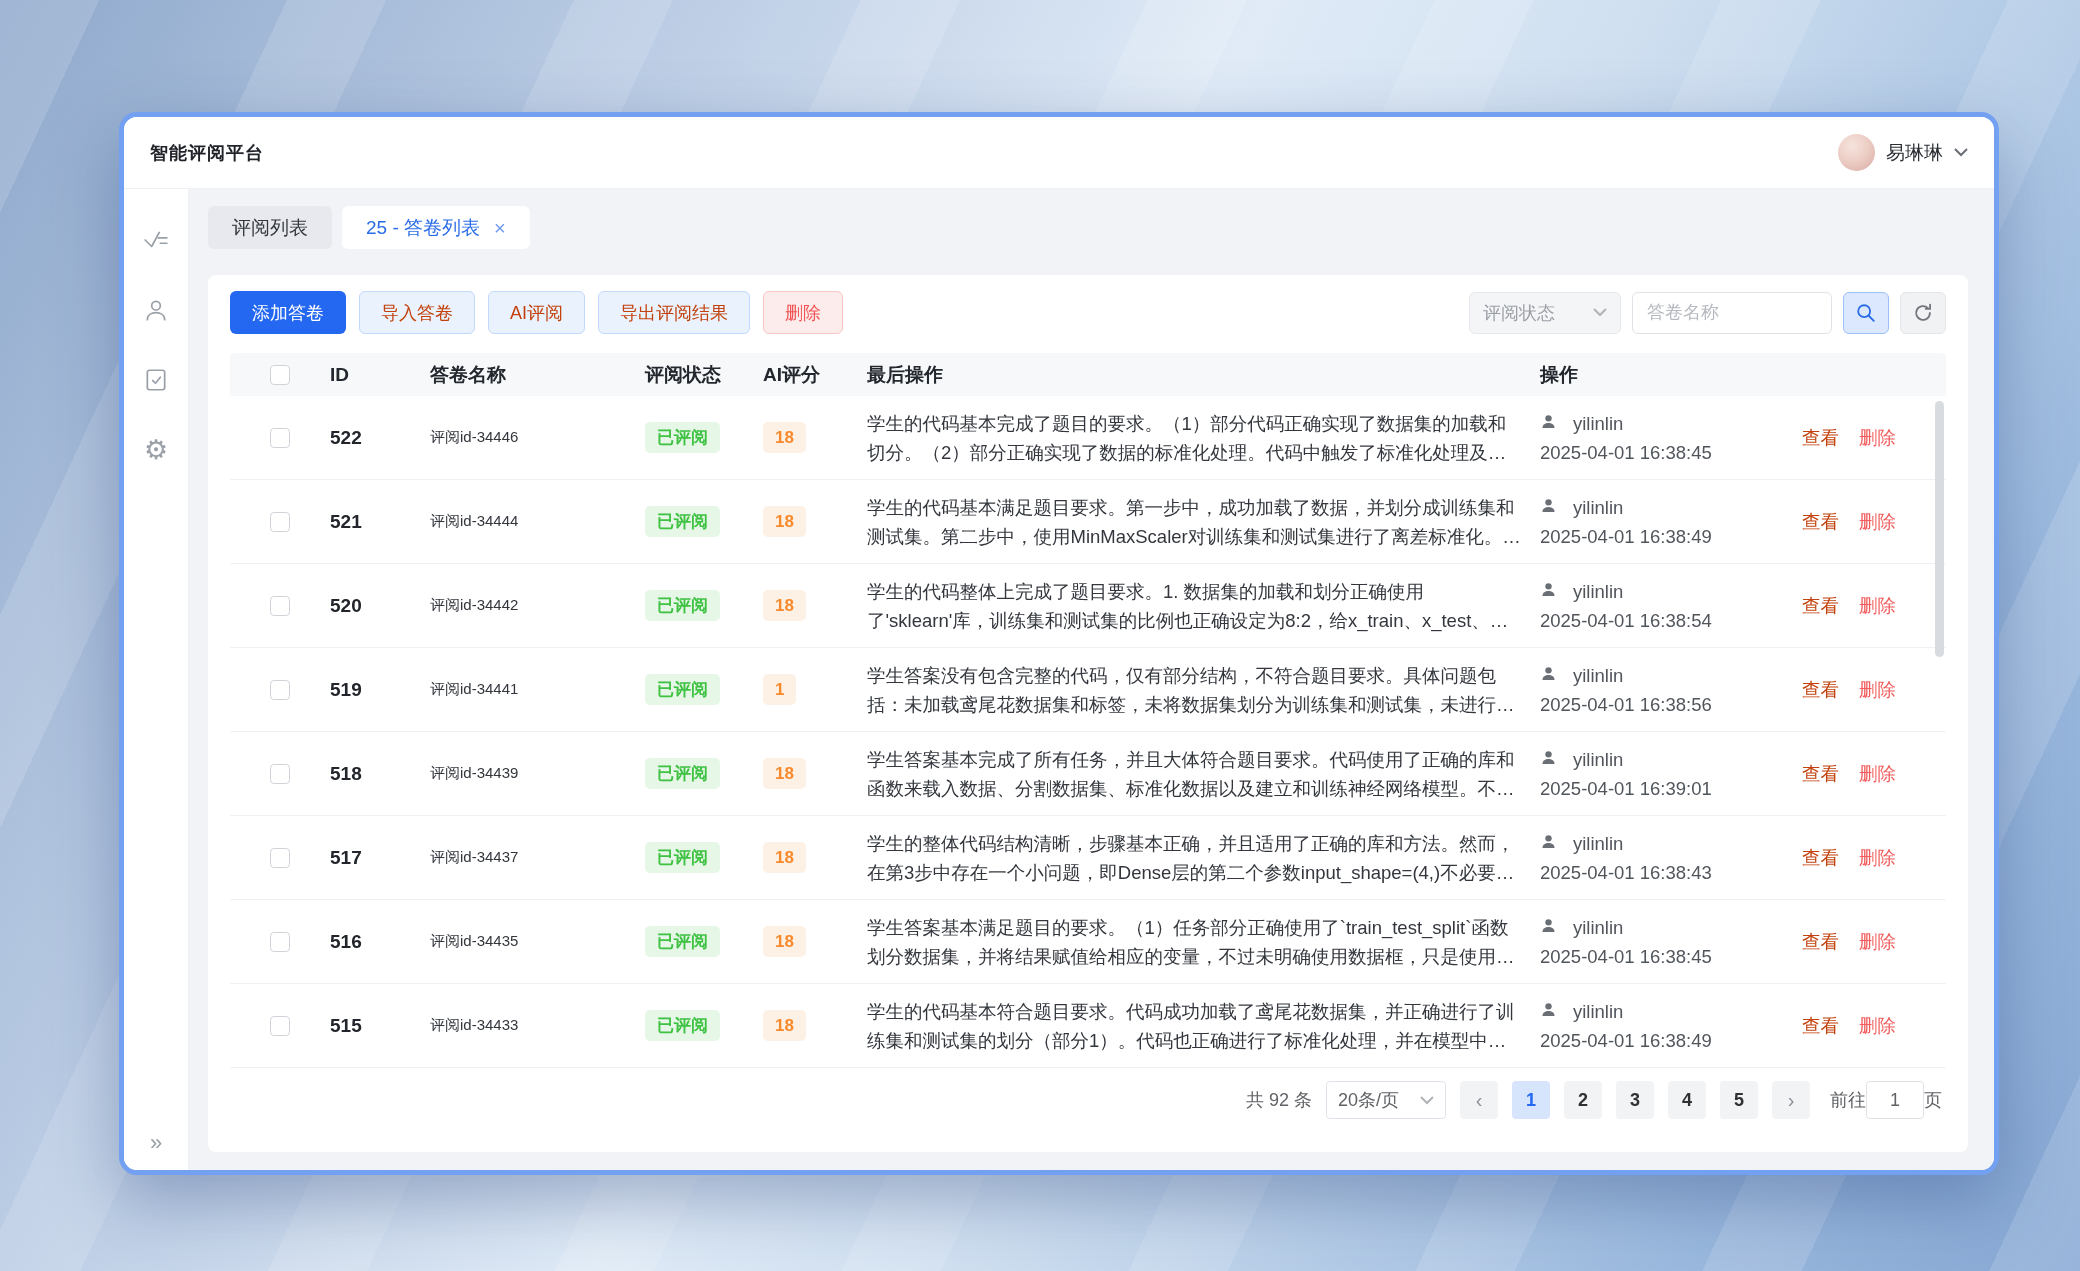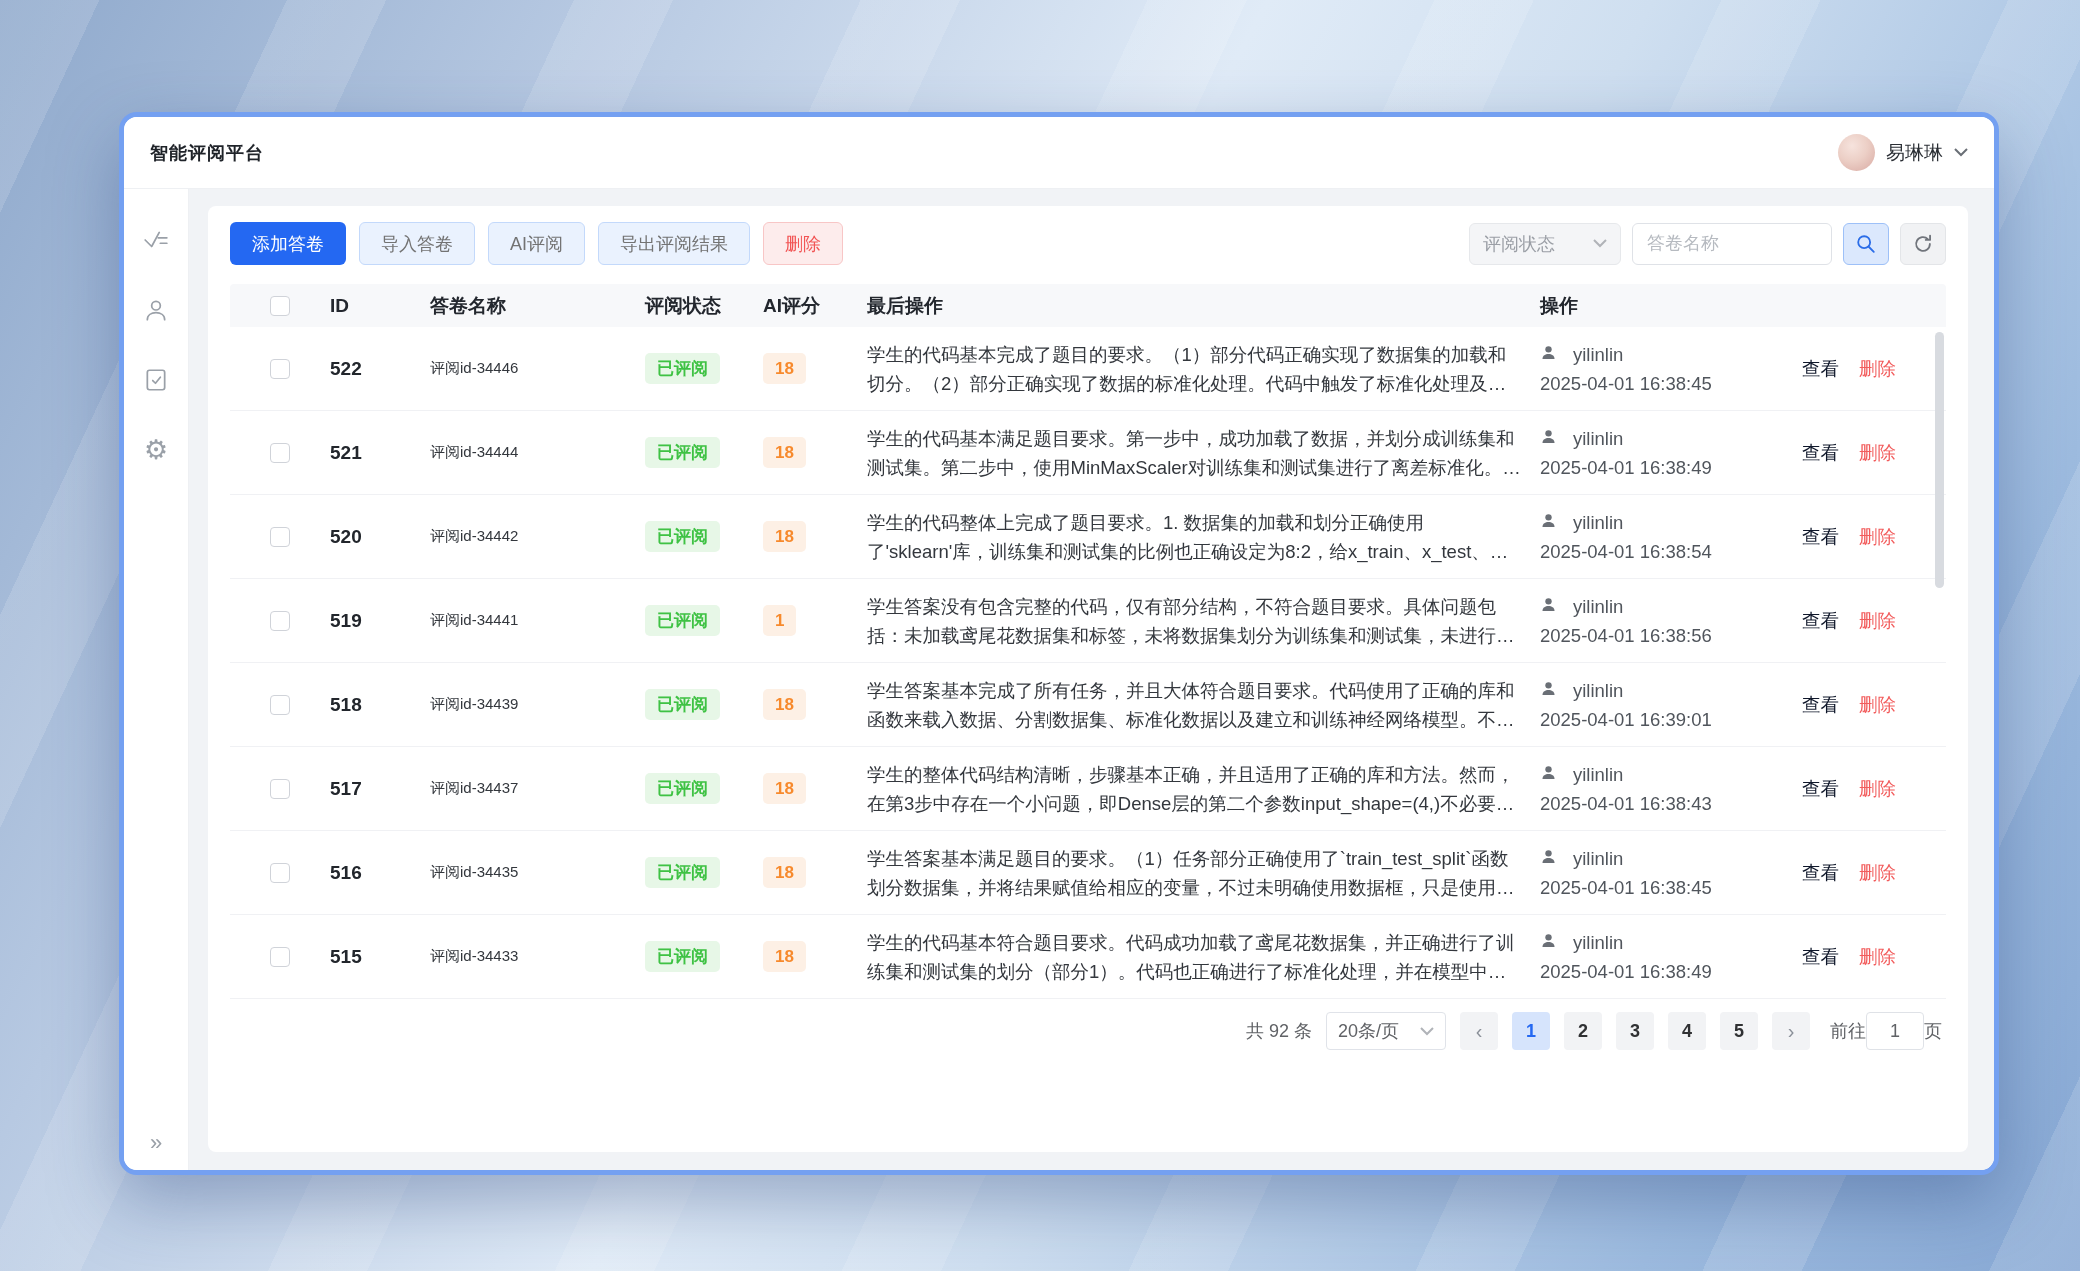--- a/index.html
+++ b/index.html
@@ -43,21 +43,21 @@
   .tab{ height:43px; display:flex; align-items:center; padding:0 24px; border-radius:6px;
     font-size:19px; cursor:pointer; }
   .tab.inactive{ background:#e7e9ee; color:#33373d; }
   .tab.active{ background:#fff; color:#2b6de8; gap:14px; }
   .tab-close{ color:#6f9af0; font-size:20px; line-height:1; cursor:pointer; }
   .card{ background:#fff; border-radius:8px; flex:1; padding:16px 22px 0 22px; display:flex; flex-direction:column; min-height:0; }
   .toolbar-row{ display:flex; align-items:center; justify-content:space-between; flex:0 0 auto;gap:12px; }
   .btn-group{ display:flex; gap:13px; }
   .btn{ height:43px; padding:0 21px; border-radius:6px; font-size:18px; display:flex; align-items:center; cursor:pointer; border:1px solid transparent; }
   .btn-primary{ background:#2468f2; color:#fff; }
-  .btn-light{ background:#eaf2fe; border-color:#c3d9fb; color:#737373; }
+  .btn-light{ background:#eaf2fe; border-color:#c3d9fb; color:#c2410c; }
   .btn-danger{ background:#fdecec; border-color:#f8c6c6; color:#f25555; }
   .filter-group{ display:flex; align-items:center; gap:11px; }
   .select-box{ width:152px; height:42px; background:#f4f5f7; border:1px solid #e6e8eb; border-radius:6px;
     display:flex; align-items:center; justify-content:space-between; padding:0 13px; cursor:pointer; }
   .select-box .sel-text{ font-size:18px; color:#9b9fa6; }
   .chev{ width:14px; height:9px; }
   .chev polyline{ fill:none; stroke:#b0b3b8; stroke-width:2; }
   .search-input{ width:200px; height:42px; border:1px solid #dfe2e7; border-radius:6px; padding:0 14px;
     font-size:18px; color:#33373d; outline:none; font-family:inherit; }
   .search-input::placeholder{ color:#b6bac0; }
@@ -76,21 +76,21 @@
   .badge{ display:inline-flex; align-items:center; justify-content:center; height:31px; padding:0 12px;
     border-radius:5px; font-size:17px; font-weight:bold; }
   .badge-green{ background:#e7f7e7; color:#3fc244; }
   .badge-orange{ background:#fdf0e5; color:#f78a2d; }
   .cell-comment{ font-size:18.5px; color:#33373d; line-height:29px; max-height:58px; overflow:hidden;
     display:-webkit-box; -webkit-line-clamp:2; -webkit-box-orient:vertical; padding-right:18px; }
   .cell-lastop{ font-size:18.5px; color:#50555c; line-height:29px; }
   .op-line1{ display:flex; align-items:center; gap:16px; }
   .person-icon svg{ width:17px; height:17px; fill:#6a6f76; }
   .cell-actions{ display:flex; gap:20px; font-size:18.5px; }
-  .link-view{ color:#0f172a; cursor:pointer; }
+  .link-view{ color:#c2410c; cursor:pointer; }
   .link-del{ color:#f25c5c; cursor:pointer; }
   .scroll-thumb{ position:absolute; right:2px; top:48px; width:9px; height:256px; background:#d8dbe0; border-radius:5px; }
   .pagination{ display:flex; align-items:center; justify-content:flex-end; gap:14px; margin-top:13px;
     padding-right:4px; font-size:18px; color:#606266; flex:0 0 auto; }
   .pg-total{ font-size:18px; color:#606266; }
   .pg-size{ width:120px; height:38px; background:#fff; border:1px solid #e0e3e9; border-radius:4px;
     display:flex; align-items:center; justify-content:space-between; padding:0 11px; cursor:pointer; color:#606266; }
   .pg-btn{ min-width:38px; height:38px; border-radius:4px; background:#f2f3f5; display:flex; align-items:center;
     justify-content:center; font-size:18px; color:#303133; cursor:pointer; font-weight:bold; }
   .pg-btn.arrow{ color:#8a8f98; font-weight:normal; font-size:20px; }
@@ -140,20 +140,29 @@
             </svg>
         </div>
         <div class="side-icon">
           <span class="gear-glyph">⚙</span>
         </div>
         <div class="collapse-btn">»</div>
       </div>
 
       <div class="main">
 
+        <div class="tabs-row">
+          <div class="tab inactive">
+            <span>评阅列表</span>
+          </div>
+          <div class="tab active">
+            <span>25 - 答卷列表</span>
+            <span class="tab-close">×</span>
+          </div>
+        </div>
 
         <div class="card">
 
           <div class="toolbar-row">
             <div class="btn-group">
               <div class="btn btn-primary">添加答卷</div>
               <div class="btn btn-light">导入答卷</div>
               <div class="btn btn-light">AI评阅</div>
               <div class="btn btn-light">导出评阅结果</div>
               <div class="btn btn-danger">删除</div>

